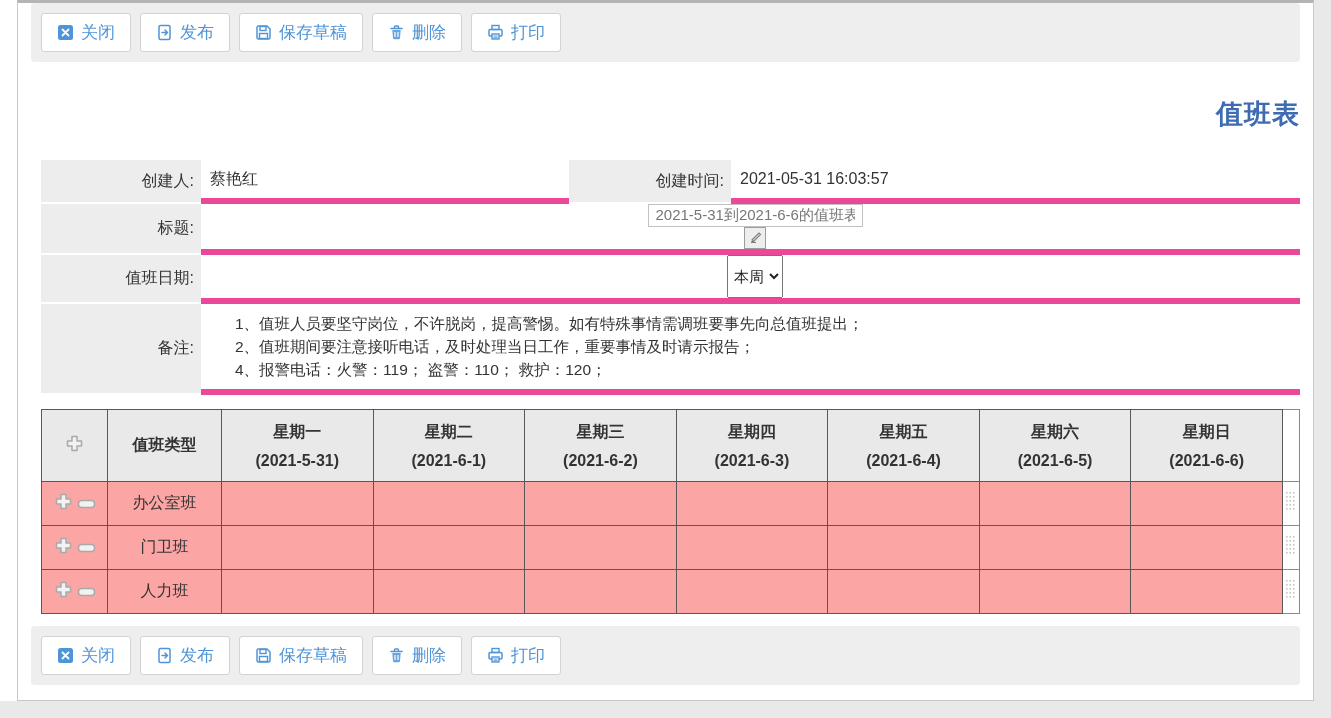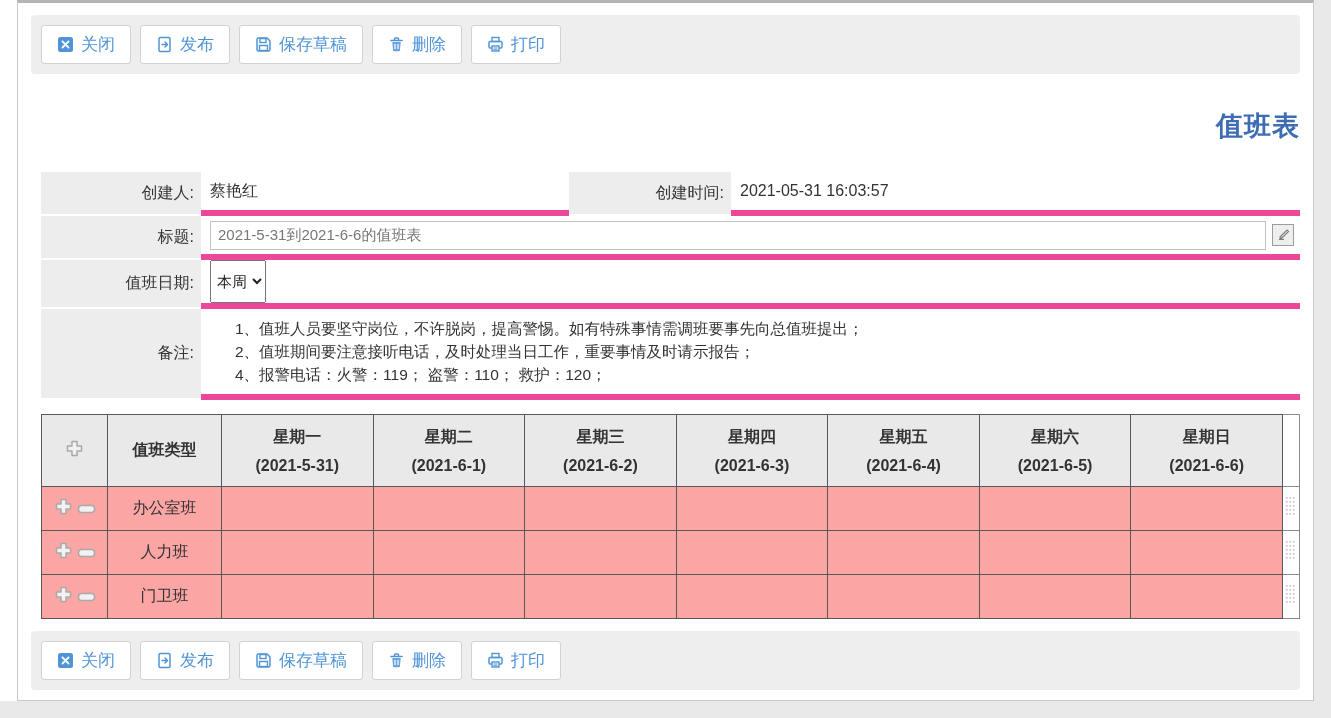--- a/index.html
+++ b/index.html
@@ -1,40 +1,40 @@
 <!DOCTYPE html>
 <html><head>
 <meta charset="utf-8">
 <style>
   * { box-sizing: border-box; margin: 0; padding: 0; }
   html,body { width:1331px; height:718px; overflow:hidden;
     font-family:"Liberation Sans","DejaVu Sans",sans-serif; background:#e9e9e9; }
 
   .sheet { position:absolute; left:0; top:0; width:1314px; height:701px; background:#fff; }
   .card  { position:absolute; left:17px; top:0; width:1297px; height:701px; background:#fff;
-           border:1px solid #c9c9c9; border-top:3px solid #b4b4b4; padding:12px 13px; }
+           border:1px solid #c9c9c9; border-top:3px solid #b4b4b4; padding:0 13px; }
 
   
   .toolbar { background:#eeeeee; border-radius:4px; padding:10px 10px; display:flex; gap:9px; }
   .tbtn { display:inline-flex; align-items:center; gap:7px; background:#fff; border:1px solid #d2d2d2;
           border-radius:3px; padding:7px 15px; font-size:17px; color:#5094d8; cursor:pointer; }
   .tbtn .ticon { display:inline-flex; width:17px; height:17px; }
   .tbtn svg { width:17px; height:17px; }
 
   
   .page-title { text-align:right; color:#3e6cb3; font-size:27px; font-weight:bold;
                 margin:34px 0 28px 0; letter-spacing:1px; }
 
   
   .form-grid { display:grid; grid-template-columns:160px 368px 162px 1fr; margin-left:10px; }
   .flabel { background:#ededed; display:flex; align-items:center; justify-content:flex-end;
             padding-right:7px; font-size:16px; color:#333; border-bottom:2px solid #fff; min-height:44px; }
   .fvalue { display:flex; align-items:center; padding-left:9px; font-size:16px; color:#333;
             border-bottom:6px solid #ec4899; min-height:44px; }
-  .span3 { grid-column: span 3; }
+  .span3 { grid-column: span 3; flex-direction: column; }
   .title-input { flex:1; height:29px; border:1px solid #c2c2c2; padding:2px 7px; font-size:15px;
                  color:#777; font-family:inherit; }
   .edit-btn { width:22px; height:22px; margin:0 6px; background:#eee; border:1px solid #9c9c9c;
               display:inline-flex; align-items:center; justify-content:center; cursor:pointer; }
   .date-select { font-size:15px; height:43px; padding:0 2px; font-family:inherit; color:#222; }
   .remarks { display:block; padding:8px 0 8px 9px; }
   .remarks .rline { font-size:15.5px; color:#333; line-height:23px;margin-left:25px; }
 
   
   .duty-table { border-collapse:collapse; table-layout:fixed; width:calc(100% - 10px);
@@ -239,21 +239,21 @@
         <tr>
           <td class="icon-cell"><span class="rowbtn">
               <span><svg width="19" height="19" viewBox="0 0 19 19">
                   <path d="M7 2.5 h5 v4.5 h4.5 v5 h-4.5 v4.5 h-5 v-4.5 H2.5 v-5 H7 Z" fill="#f2f2f2" stroke="#a9a9a9" stroke-width="1.5" stroke-linejoin="round"></path>
                 </svg></span>
             </span><span class="rowbtn">
               <span><svg width="19" height="10" viewBox="0 0 19 10">
                   <rect x="1.5" y="1.5" width="16" height="7" rx="3" fill="#f2f2f2" stroke="#a9a9a9" stroke-width="1.5"></rect>
                 </svg></span>
             </span></td>
-          <td class="type-cell">人力班</td>
+          <td class="type-cell">门卫班</td>
           <td></td>
           <td></td>
           <td></td>
           <td></td>
           <td></td>
           <td></td>
           <td></td>
           <td class="handle-col handle-cell"><span><svg width="10" height="19" viewBox="0 0 10 19">
                 <rect x="0" y="0" width="1.6" height="1.6" fill="#c4c4c4"></rect>
                 <rect x="3.5" y="0" width="1.6" height="1.6" fill="#c4c4c4"></rect>
@@ -275,21 +275,21 @@
         <tr>
           <td class="icon-cell"><span class="rowbtn">
               <span><svg width="19" height="19" viewBox="0 0 19 19">
                   <path d="M7 2.5 h5 v4.5 h4.5 v5 h-4.5 v4.5 h-5 v-4.5 H2.5 v-5 H7 Z" fill="#f2f2f2" stroke="#a9a9a9" stroke-width="1.5" stroke-linejoin="round"></path>
                 </svg></span>
             </span><span class="rowbtn">
               <span><svg width="19" height="10" viewBox="0 0 19 10">
                   <rect x="1.5" y="1.5" width="16" height="7" rx="3" fill="#f2f2f2" stroke="#a9a9a9" stroke-width="1.5"></rect>
                 </svg></span>
             </span></td>
-          <td class="type-cell">门卫班</td>
+          <td class="type-cell">人力班</td>
           <td></td>
           <td></td>
           <td></td>
           <td></td>
           <td></td>
           <td></td>
           <td></td>
           <td class="handle-col handle-cell"><span><svg width="10" height="19" viewBox="0 0 10 19">
                 <rect x="0" y="0" width="1.6" height="1.6" fill="#c4c4c4"></rect>
                 <rect x="3.5" y="0" width="1.6" height="1.6" fill="#c4c4c4"></rect>

